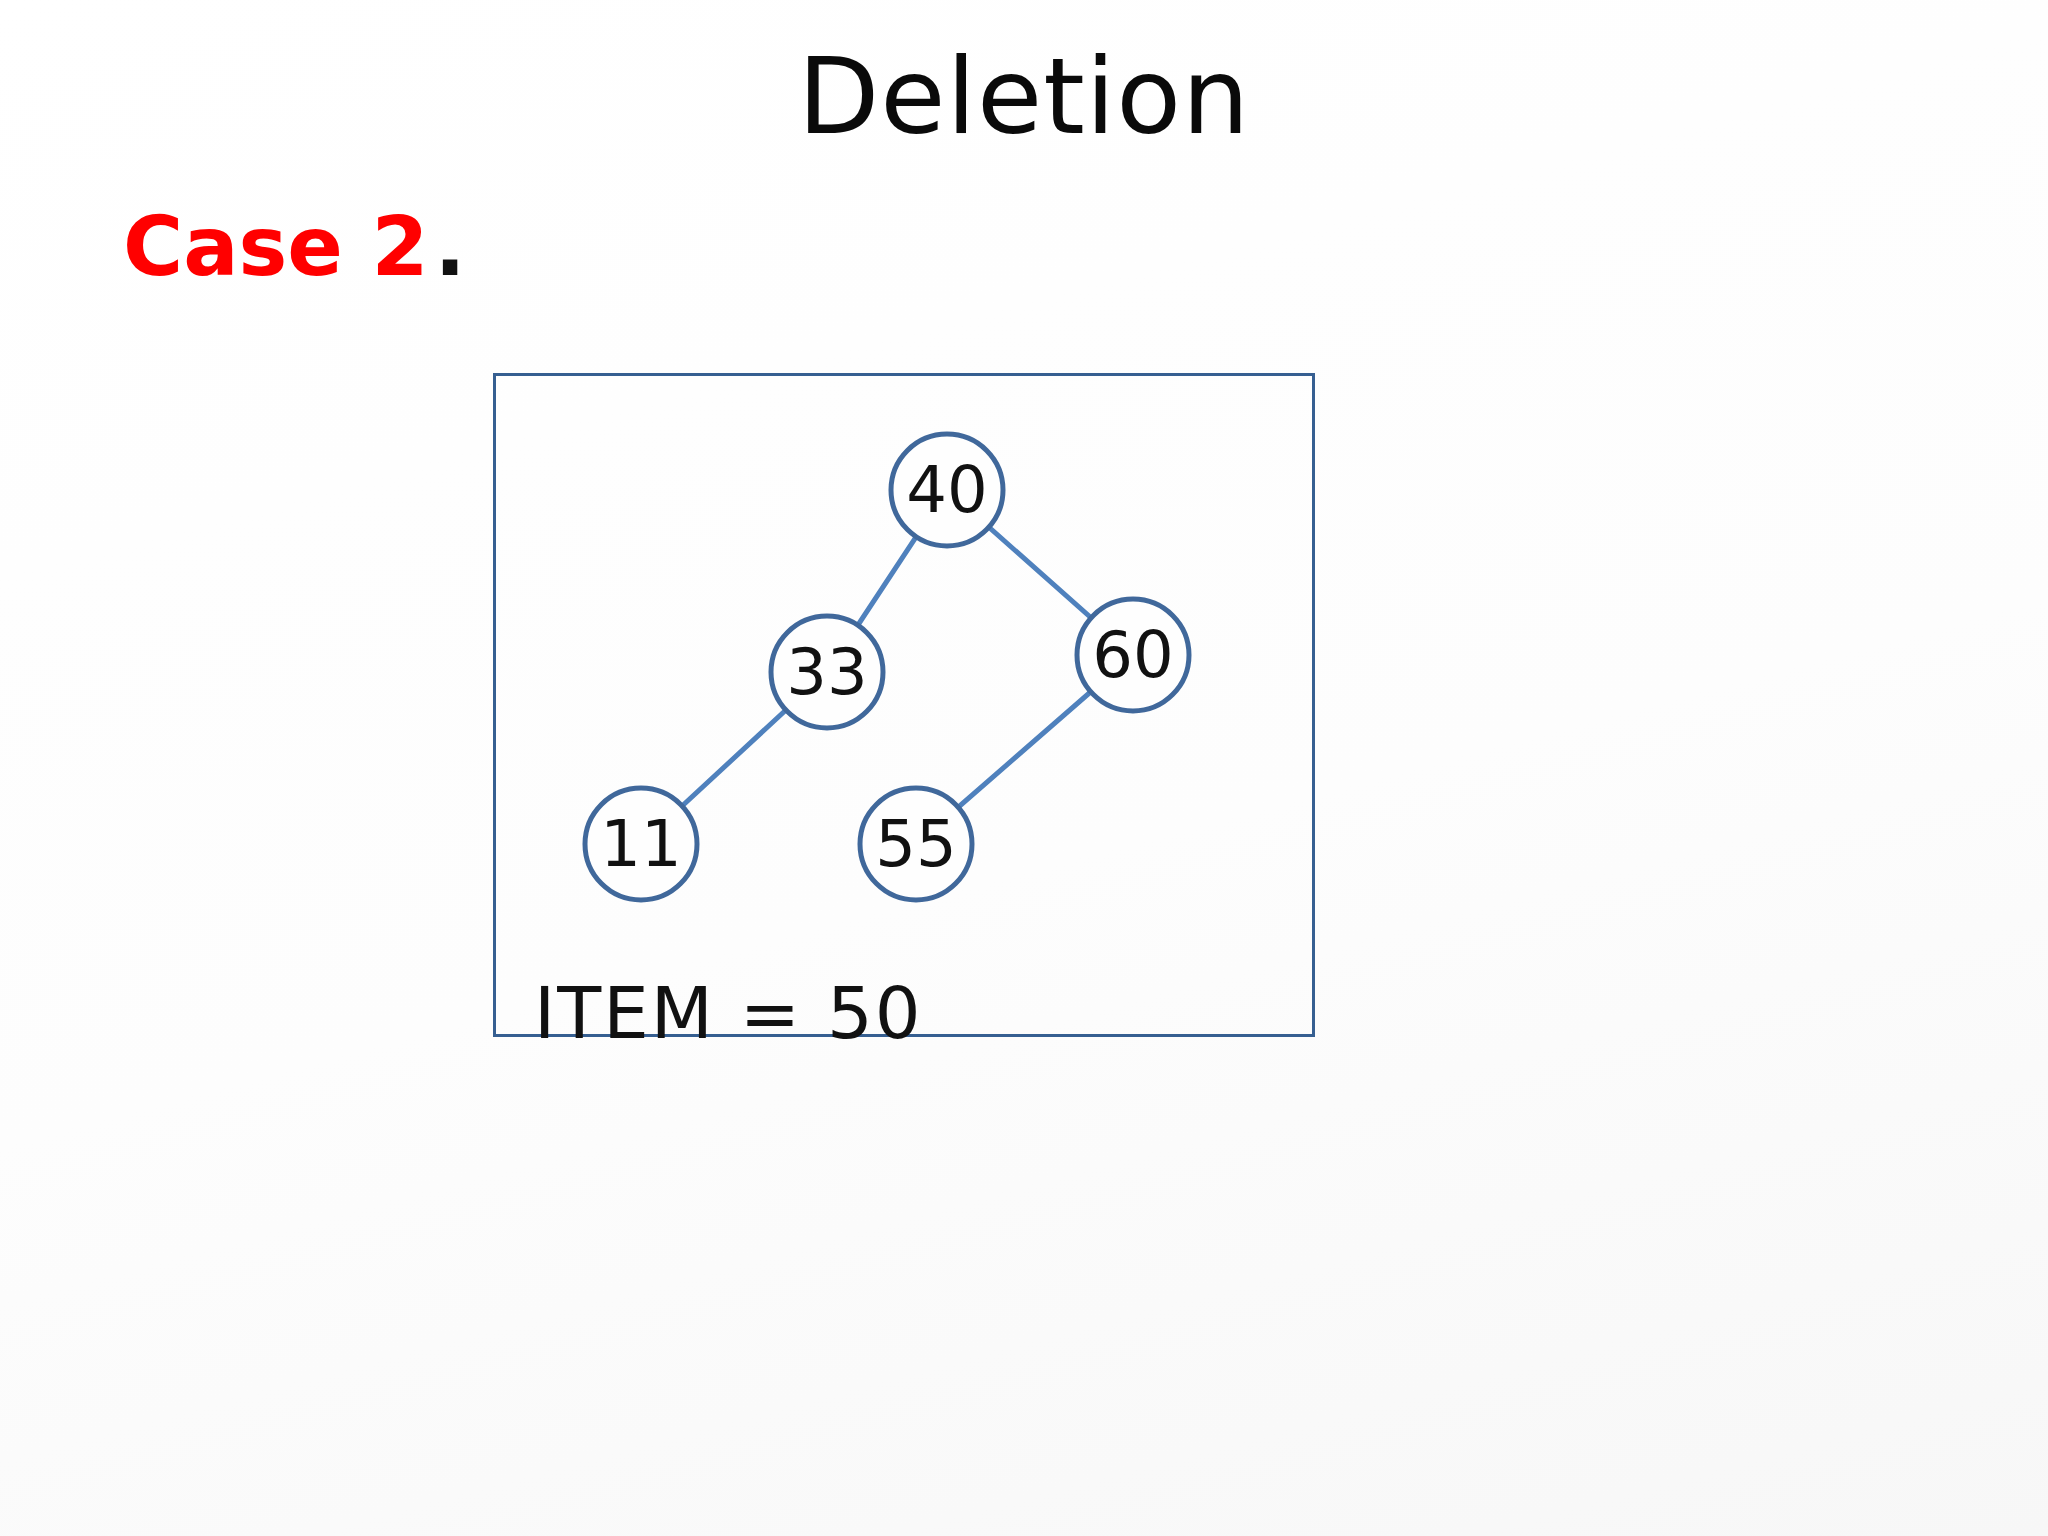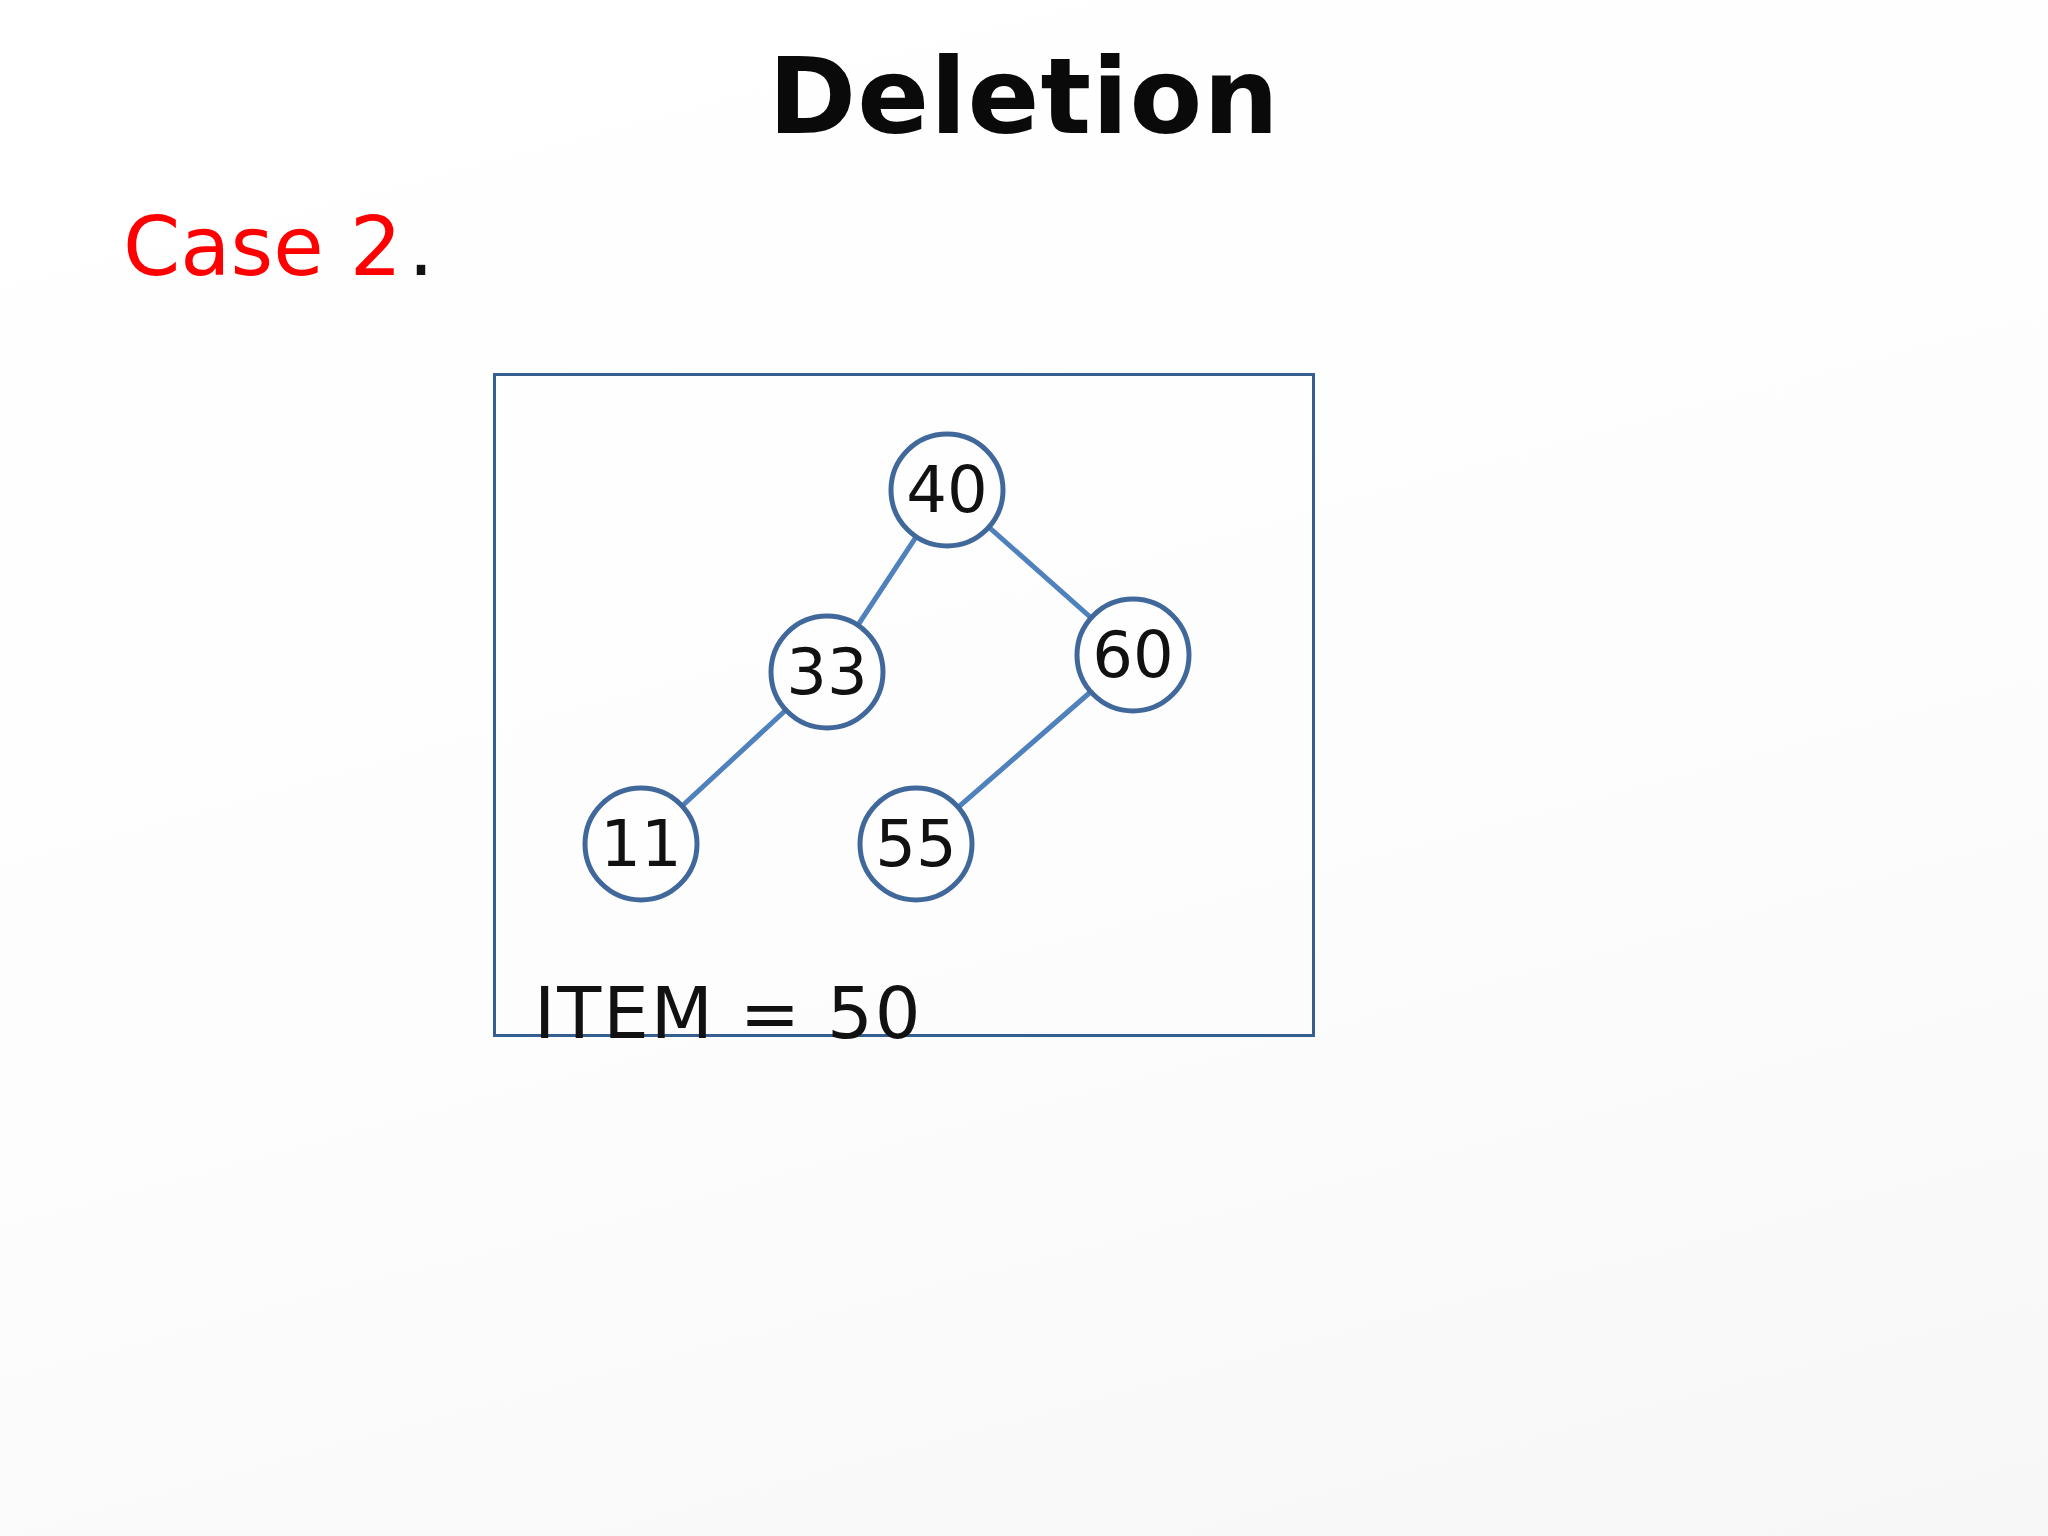--- a/index.html
+++ b/index.html
@@ -16,32 +16,32 @@
     font-family: "DejaVu Sans", "Liberation Sans", sans-serif;
   }
   .slide-title {
     position: absolute;
     top: 36px;
     left: 0;
     width: 100%;
     text-align: center;
     font-size: 106px;
     line-height: 1.15;
-    font-weight: 700;
+    font-weight: 400;
     color: var(--title-color, #0a0a0a);
     letter-spacing: 1px;
     margin: 0;
   }
   .case-heading {
     position: absolute;
     left: 123px;
     top: 202px;
     font-size: 82px;
     line-height: 1.1;
-    font-weight: normal;
+    font-weight: bold;
     color: var(--case-color, #ff0000);
     white-space: nowrap;
   }
   .case-heading .case-period {
     color: var(--text-color, #111111);
     margin-left: 6px;
   }
   .diagram-box {
     position: absolute;
     left: 493px;

